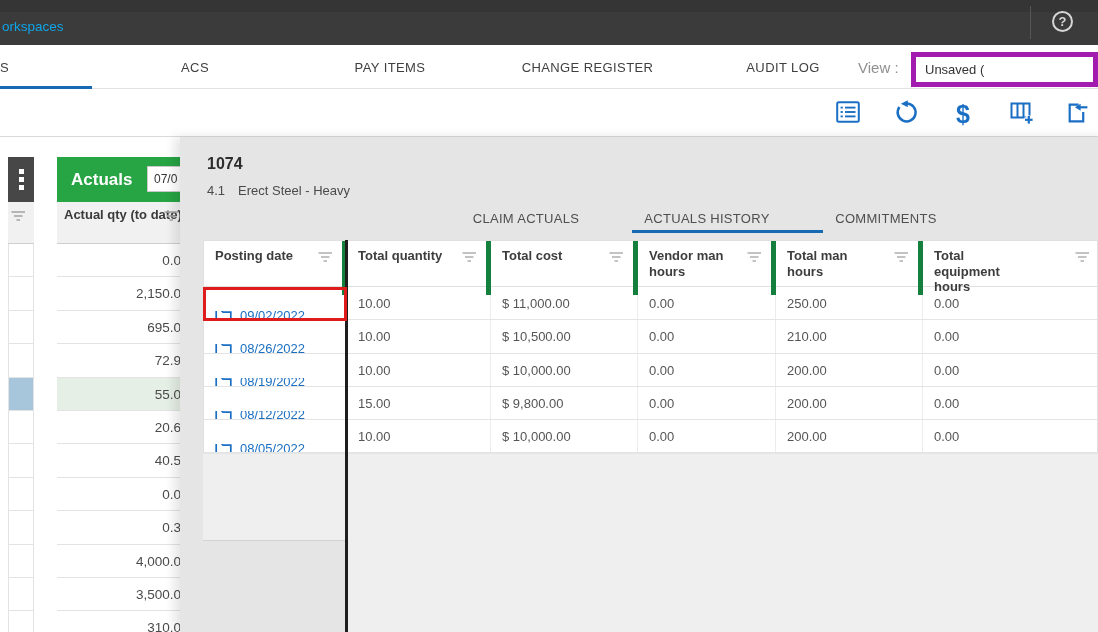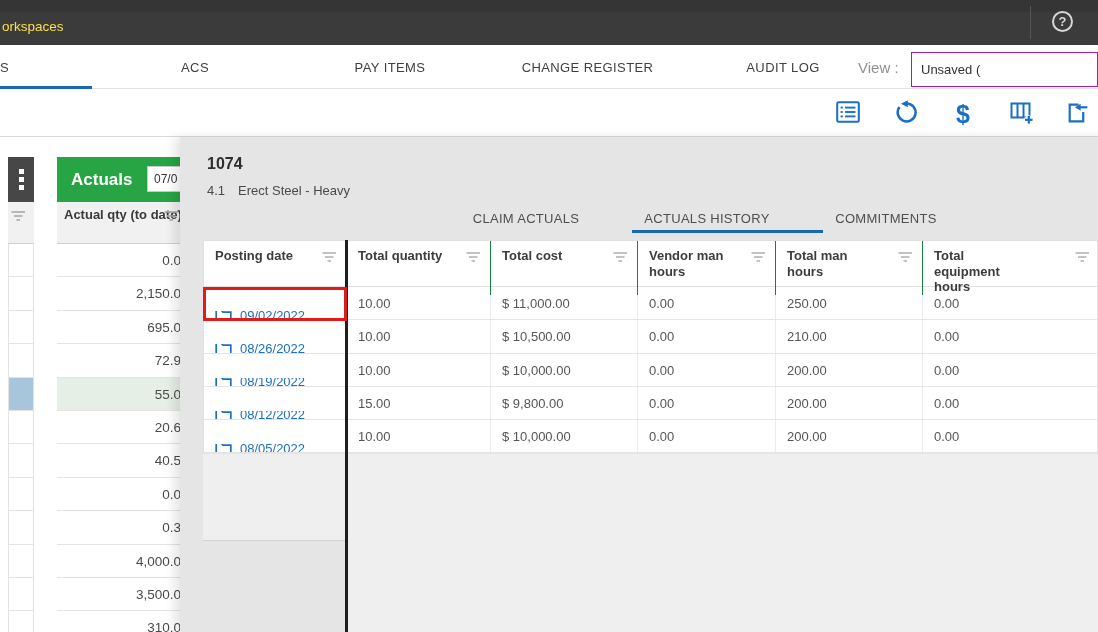--- a/index.html
+++ b/index.html
@@ -4,39 +4,39 @@
 <style>
   * { box-sizing: border-box; margin: 0; padding: 0; }
   html,body { width:1098px; height:632px; }
   body {
     position: relative; overflow: hidden; background:#fff;
     font-family:"Liberation Sans", sans-serif; color:#333;
   }
   
   .topbar { position:absolute; left:0; top:0; width:1098px; height:45px; background:#3b3b3b; }
   .topbar-topstrip { position:absolute; left:0; top:0; width:100%; height:12px; background:#353535; }
-  .topbar-title { position:absolute; left:2px; top:19px; font-size:13.5px; color:#fde047; }
+  .topbar-title { position:absolute; left:2px; top:19px; font-size:13.5px; color:#0ea5e9; }
   .topbar-divider { position:absolute; right:67px; top:6px; width:1px; height:33px; background:#565656; }
   .help-circle { position:absolute; right:25px; top:11px; width:21px; height:21px;
     border:2px solid #d6d6d6; border-radius:50%; color:#d6d6d6; font-size:13px; font-weight:bold;
     display:flex; align-items:center; justify-content:center; cursor:pointer; }
   
   .tabbar { position:absolute; left:0; top:45px; width:1098px; height:44px; background:#fff; border-bottom:1px solid #e2e2e2; }
   .tab { position:absolute; top:0; height:44px; display:flex; align-items:center; justify-content:center;
     font-size:13px; color:#3f3f3f; letter-spacing:.4px; cursor:pointer; }
   .tab-first { left:0; width:14px; justify-content:flex-start; }
   .tab-acs { left:150px; width:90px; }
   .tab-pay { left:325px; width:130px; }
   .tab-change { left:500px; width:175px; }
   .tab-audit { left:722px; width:122px; }
   .tab-underline { position:absolute; left:0; bottom:-1px; width:92px; height:3px; background:#1669b2; }
   .view-label { position:absolute; left:858px; top:0; height:44px; display:flex; align-items:center;
     font-size:15px; color:#909090; }
   .view-box { position:absolute; left:911px; top:7px; width:187px; height:35px; background:#fff;
-    border:1px solid #a21caf; font-size:13px; color:#333; display:flex; align-items:center;
+    border:5px solid #a21caf; font-size:13px; color:#333; display:flex; align-items:center;
     padding-left:9px; cursor:pointer; }
   
   .toolbar { position:absolute; left:0; top:89px; width:1098px; height:48px; background:#fff; border-bottom:1px solid #dadada; }
   .tbtn { position:absolute; top:12px; width:26px; height:26px; display:flex; align-items:center; justify-content:center; cursor:pointer; }
   .tbtn-list { left:835px; } .tbtn-undo { left:893px; } .tbtn-dollar { left:950px; }
   .tbtn-addcol { left:1008px; } .tbtn-export { left:1064px; }
   .dollar-glyph { font-size:25px; font-weight:600; color:#1a6fc4; line-height:1; }
   
   .left-grid { position:absolute; left:0; top:137px; width:350px; height:495px; }
   .colA-head { position:absolute; left:8px; top:20px; width:26px; height:45px; background:#474747;
@@ -70,21 +70,21 @@
   .ptab { position:absolute; top:68px; height:26px; display:flex; align-items:center; justify-content:center;
     font-size:13px; color:#4f4f4f; letter-spacing:.3px; cursor:pointer; }
   .ptab-claim { left:286px; width:120px; }
   .ptab-history { left:462px; width:130px; }
   .ptab-commit { left:646px; width:120px; }
   .ptab-underline { position:absolute; left:452px; top:93px; width:191px; height:3px; background:#1669b2; }
   .ptable { position:absolute; left:23px; top:103px; width:895px; border-left:1px solid #e0e0e0; border-right:1px solid #e0e0e0; }
   .phead { display:grid; grid-template-columns:143px 144px 147px 138px 147px 176px; height:47px;
     border-top:1px solid #e0e0e0; border-bottom:1px solid #e0e0e0; background:#fff; }
   .phcell { position:relative; padding:7px 30px 0 11px; font-size:13px; font-weight:bold; color:#3d3d3d;
-    line-height:1.2; border-right:1px solid #15803d; cursor:pointer; }
+    line-height:1.2; border-right:5px solid #15803d; cursor:pointer; }
   .phcell:last-child { border-right:none; padding-right:86px; }
   .phcell:nth-child(4), .phcell:nth-child(5) { padding-right:46px; }
   .phcell .filt { position:absolute; right:9px; top:10px; }
   .trow { display:grid; grid-template-columns:143px 144px 147px 138px 147px 176px; height:33.3px;
     border-bottom:1px solid #e4e4e4; background:#fff; }
   .tcell { font-size:13px; color:#555; line-height:33.3px; padding-left:11px;
     border-right:1px solid #ececec; white-space:nowrap; overflow:hidden; }
   .tcell:last-child { border-right:none; }
   .cell-date { display:flex; align-items:center; gap:8px; cursor:pointer;margin-top:24px; }
   .datelink { color:#1a6fc2; text-decoration:underline; }

